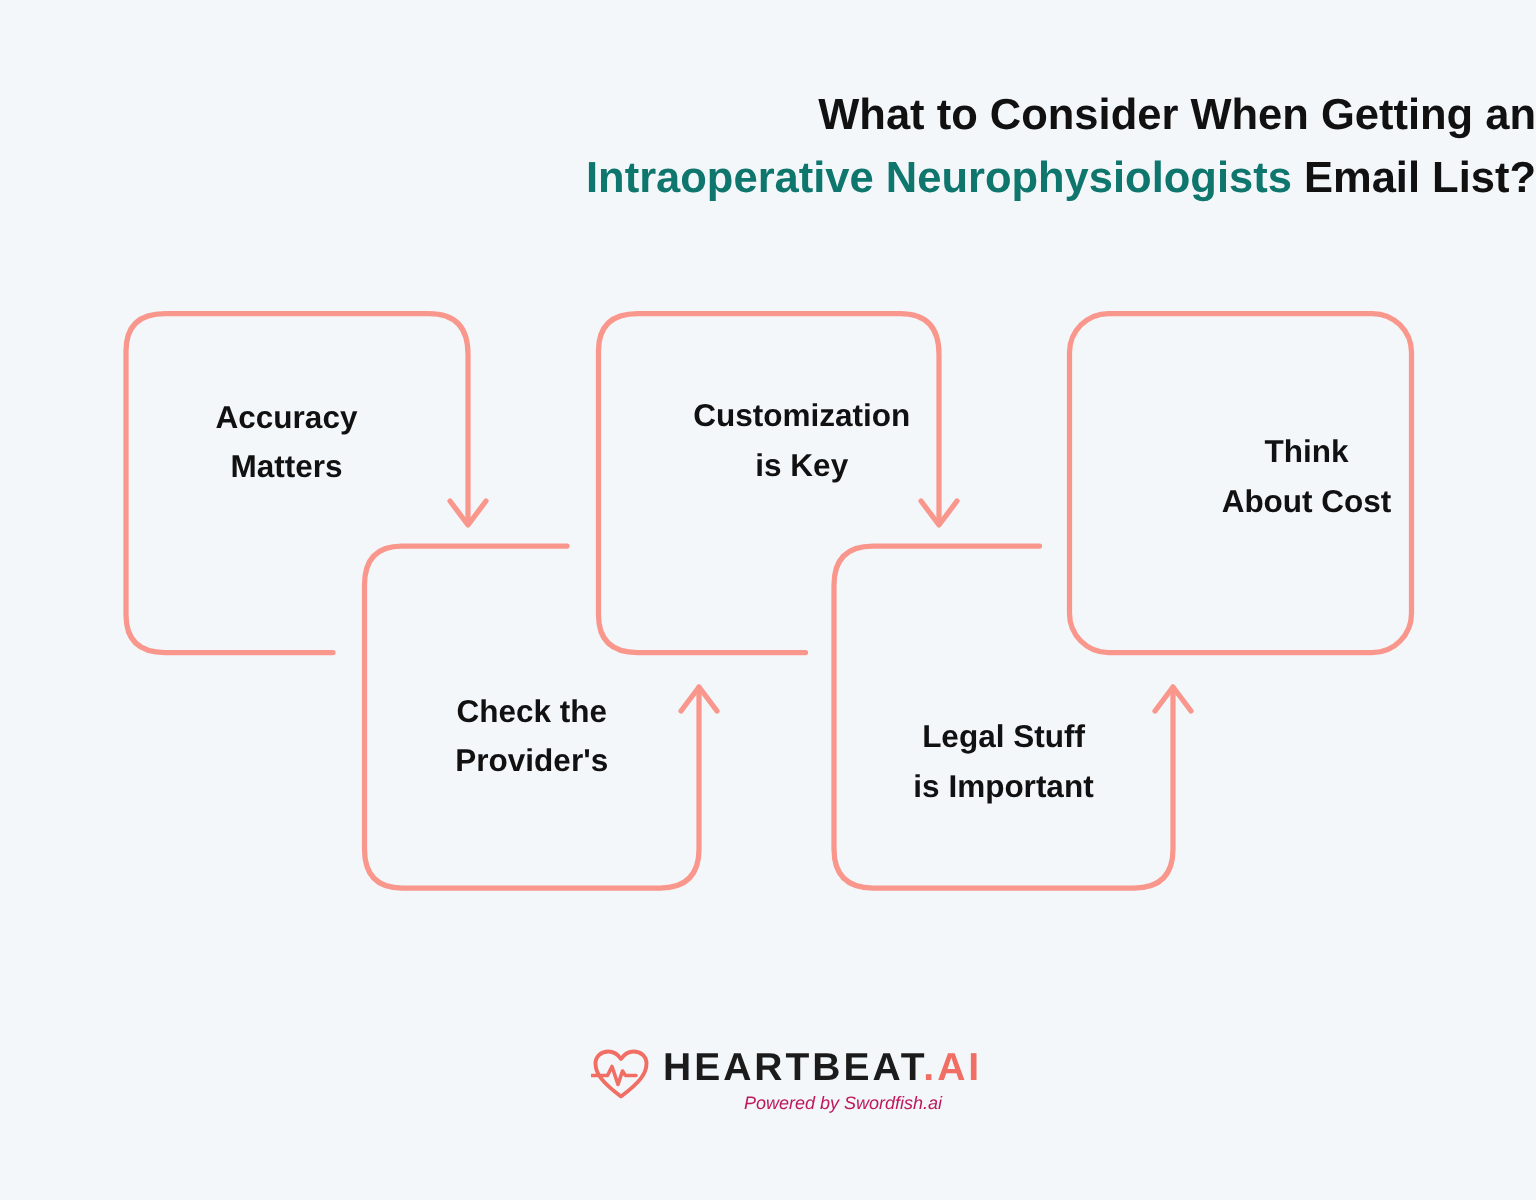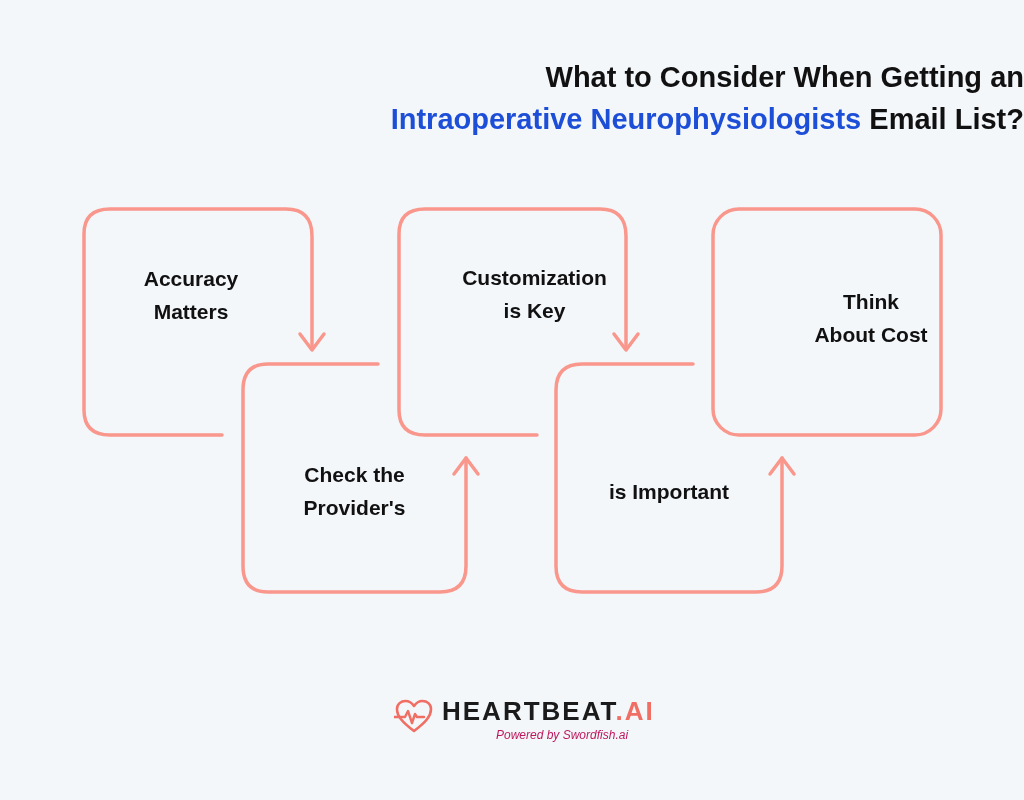--- a/index.html
+++ b/index.html
@@ -5,21 +5,21 @@
   html, body { margin: 0; padding: 0; }
   body {
     width: 1024px; height: 800px; background: #f3f7fa;
     font-family: "Liberation Sans", "DejaVu Sans", sans-serif;
     position: relative; overflow: hidden;
   }
   .title {
     position: absolute; left: 0; top: 56px; width: 1024px; text-align: right;
     font-weight: bold; font-size: 29px; line-height: 42px; color: #111;
   }
-  .title .accent { color: #1d4ed8; margin-left: 41px; }
+  .title .accent { color: #0f766e; margin-left: 41px; }
   svg.diagram { position: absolute; left: 0; top: 0; }
   .label {
     position: absolute; text-align: center; font-weight: bold; font-size: 21px;
     line-height: 33px; color: #111;
   }
   .logo { position: absolute; left: 392px; top: 696px; width: 250px; height: 50px; }
   .brand {
     position: absolute; left: 50px; top: 0; font-size: 26px; letter-spacing: 2px;
     color: #1b1b1b; font-weight: bold;
   }
@@ -61,20 +61,21 @@
 </div>
 <div class="label" style="left:243px; top:458px; width:223px;">
   <div>Check the</div>
   <div>Provider's</div>
 </div>
 <div class="label" style="left:399px; top:261px; width:271px;">
   <div>Customization</div>
   <div>is Key</div>
 </div>
 <div class="label" style="left:556px; top:475px; width:226px;">
+  <div>Legal Stuff</div>
   <div>is Important</div>
 </div>
 <div class="label" style="left:713px; top:285px; width:228px;padding-left:44px;">
   <div>Think</div>
   <div>About Cost</div>
 </div>
 
 <div class="logo">
   <svg width="40" height="36" viewBox="0 0 40 36" style="position:absolute;left:2px;top:2px;">
     <path d="M20 33 C8 24 3 18 3 11 C3 6 7 3 11.5 3 C15 3 18 5 20 8 C22 5 25 3 28.5 3 C33 3 37 6 37 11 C37 18 32 24 20 33 Z" fill="none" stroke="#f06e63" stroke-width="2.6" stroke-linejoin="round"></path>

